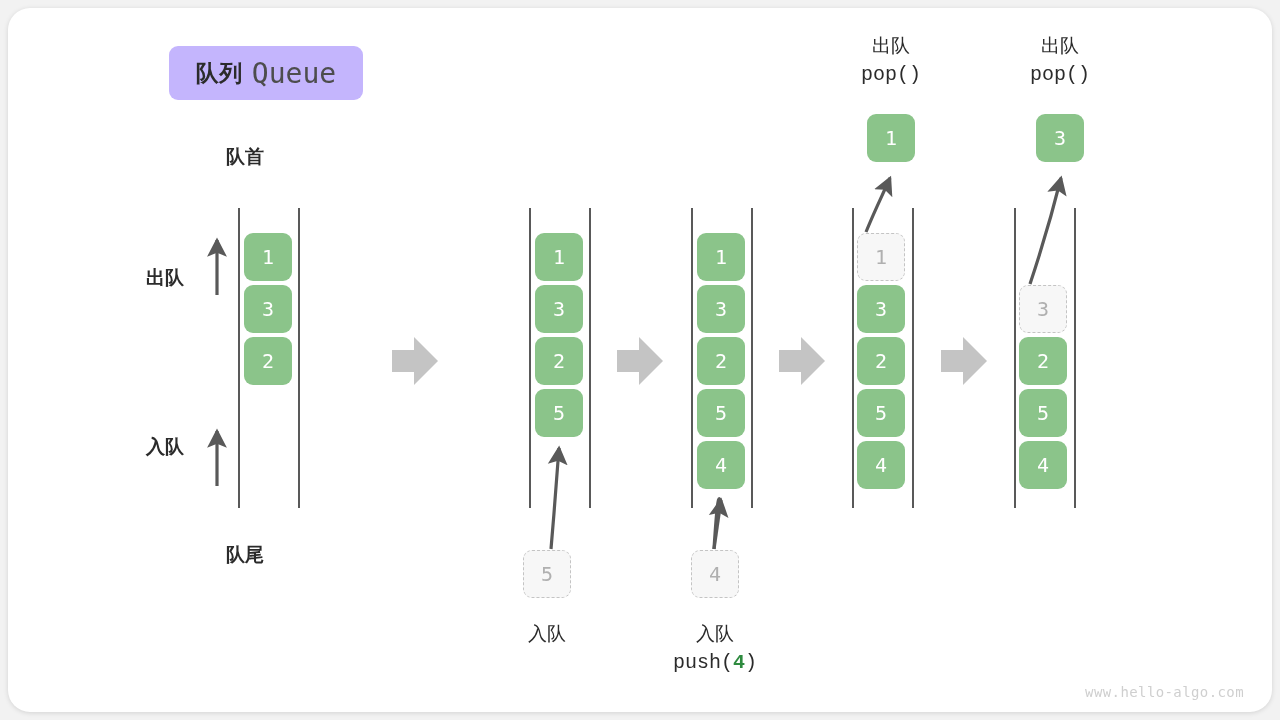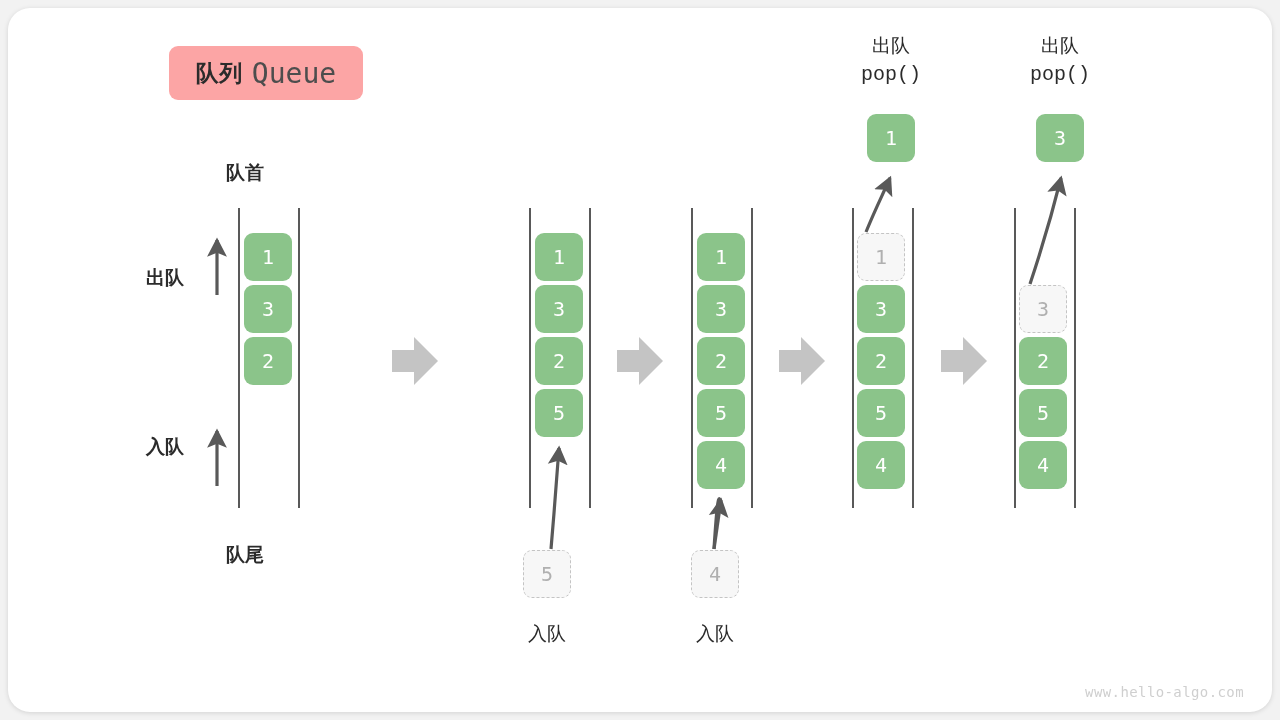--- a/index.html
+++ b/index.html
@@ -23,21 +23,21 @@
     background: #ffffff;
     border-radius: 22px;
     box-shadow: 0 1px 5px rgba(0,0,0,0.13);
   }
 
   
   .title-badge {
     position: absolute;
     left: 169px; top: 46px;
     width: 194px; height: 54px;
-    background: #fca5a5;
+    background: #c4b5fd;
     border-radius: 9px;
     display: flex;
     align-items: center;
     justify-content: center;
     gap: 9px;
   }
   .title-cn {
     font-size: 23px;
     font-weight: bold;
     color: #2b2b2b;
@@ -138,21 +138,21 @@
 <body>
 
 <div id="canvas">
   <div class="card"></div>
 
   <div class="title-badge">
     <span class="title-cn">队列</span>
     <span class="title-en">Queue</span>
   </div>
 
-  <div class="edge-label" style="left:226px; top:160px;">队首</div>
+  <div class="edge-label" style="left:226px; top:144px;">队首</div>
   <div class="edge-label" style="left:226px; top:542px;">队尾</div>
 
   <div class="side-label" style="left:146px; top:265px;">出队</div>
   <div class="side-label" style="left:146px; top:434px;">入队</div>
 
   <div class="column">
     <div class="rail" style="left:238px; top:208px; height:300px;"></div>
     <div class="rail" style="left:298px; top:208px; height:300px;"></div>
     <div class="cell filled" style="left:244px; top:233px;">1</div>
     <div class="cell filled" style="left:244px; top:285px;">3</div>
@@ -176,20 +176,21 @@
     <div class="rail" style="left:691px; top:208px; height:300px;"></div>
     <div class="rail" style="left:751px; top:208px; height:300px;"></div>
     <div class="cell filled" style="left:697px; top:233px;">1</div>
     <div class="cell filled" style="left:697px; top:285px;">3</div>
     <div class="cell filled" style="left:697px; top:337px;">2</div>
     <div class="cell filled" style="left:697px; top:389px;">5</div>
     <div class="cell filled" style="left:697px; top:441px;">4</div>
     <div class="cell ghost" style="left:691px; top:550px;">4</div>
     <div class="caption" style="left:615px; top:620px; width:200px;">
       <span class="cn">入队</span>
+      <span class="code"><span>push(</span><span class="arg">4</span><span>)</span></span>
     </div>
   </div>
 
   <div class="column">
     <div class="caption" style="left:791px; top:32px; width:200px;">
       <span class="cn">出队</span>
       <span class="code">pop()</span>
     </div>
     <div class="cell filled" style="left:867px; top:114px;">1</div>
     <div class="rail" style="left:852px; top:208px; height:300px;"></div>

